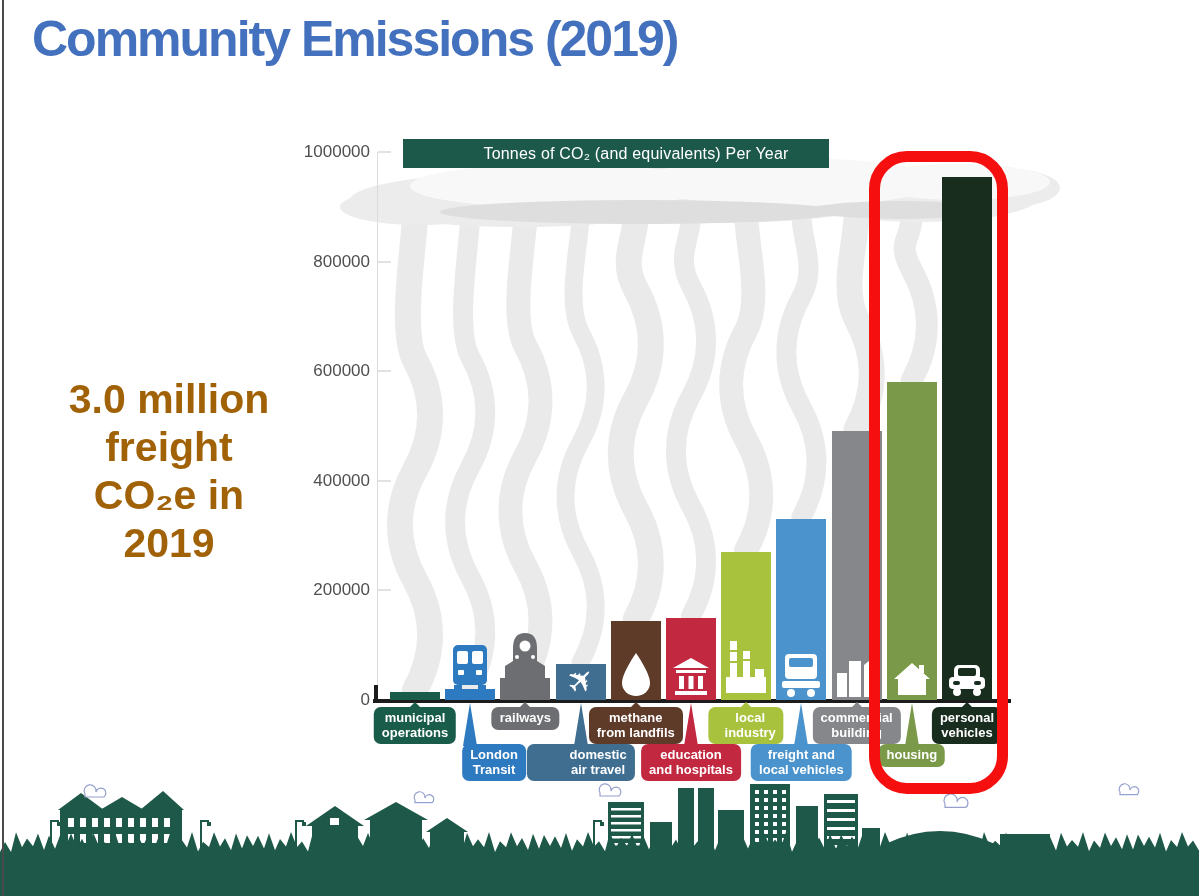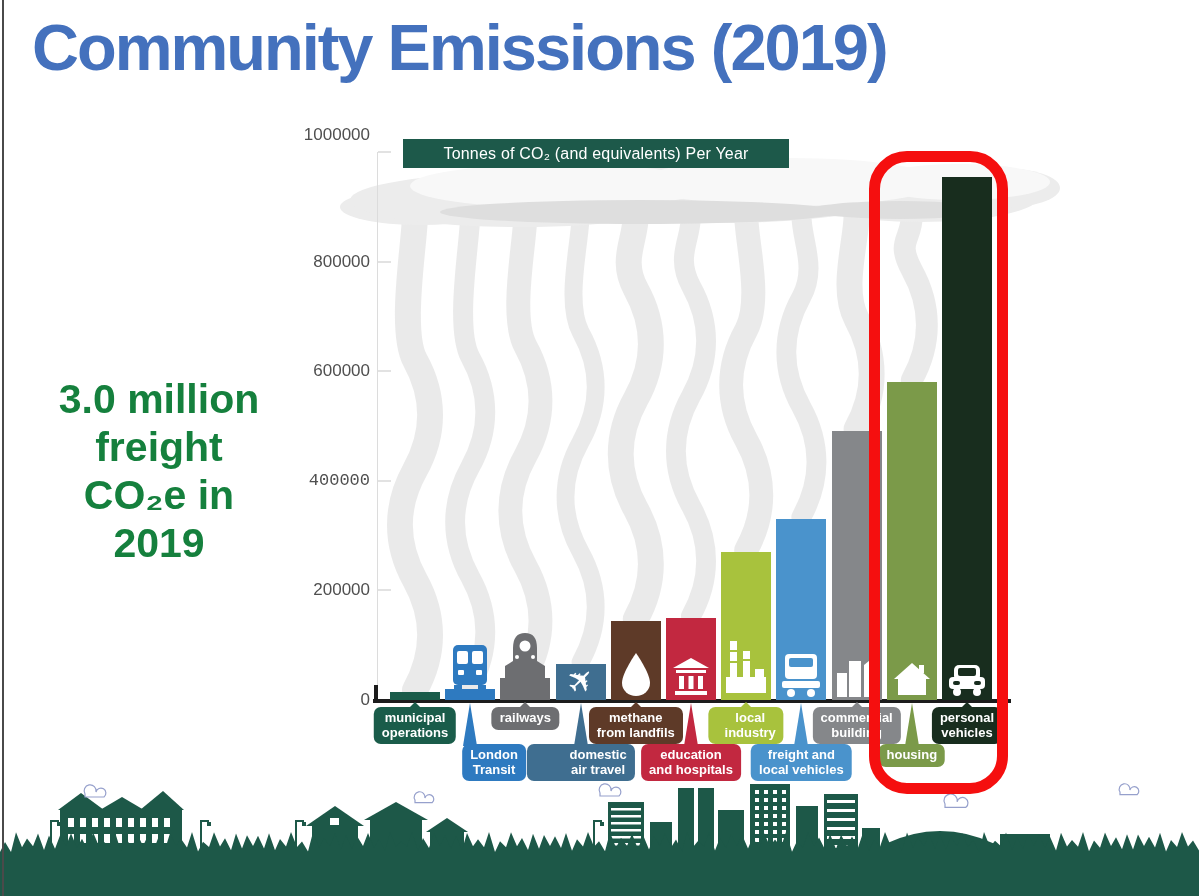--- a/index.html
+++ b/index.html
@@ -1,28 +1,28 @@
 <!DOCTYPE html>
 <html><head>
 <meta charset="utf-8">
 <style>
   html,body{margin:0;padding:0;background:#fff;}
   body{width:1199px;height:896px;position:relative;overflow:hidden;
        font-family:"Liberation Sans","DejaVu Sans",sans-serif;}
   #slide{position:absolute;inset:0;width:1199px;height:896px;background:#fff;}
   .left-edge{position:absolute;left:2px;top:0;width:2px;height:896px;background:#4a4a4a;z-index:60;}
-  .page-title{position:absolute;left:32px;top:10px;margin:0;font-size:65px;font-weight:bold;
+  .page-title{position:absolute;left:32px;top:10px;margin:0;font-size:50px;font-weight:bold;
               color:#4471bd;letter-spacing:-2px;z-index:10;white-space:nowrap;}
-  .annotation{position:absolute;left:30px;top:376px;width:258px;text-align:center;font-size:41px;
-              font-weight:bold;color:#15803d;line-height:1.17;z-index:10;}
+  .annotation{position:absolute;left:40px;top:376px;width:258px;text-align:center;font-size:41px;
+              font-weight:bold;color:#a16207;line-height:1.17;z-index:10;}
   #smoke{position:absolute;left:0;top:0;z-index:1;pointer-events:none;}
   #chart{position:absolute;inset:0;z-index:2;}
   .chart-badge{position:absolute;left:403px;top:139px;width:386px;height:29px;background:#1d594a;
                color:#fff;font-size:16px;display:flex;align-items:center;justify-content:center;
-               letter-spacing:.2px;}
+               letter-spacing:.2px;padding-left:40px;}
   .ytick-label{position:absolute;width:85px;text-align:right;font-size:17px;color:#4f4f4f;
                line-height:20px;left:285px;}
   .tick-mark{position:absolute;height:2px;background:#e2e2e2;left:378px;width:13px;}
   .yaxis-line{position:absolute;left:377px;top:152px;width:1px;height:548px;background:#dcdcdc;}
   .baseline{position:absolute;left:373px;top:699px;width:638px;height:4px;background:#1c1c1c;}
   .origin-stub{position:absolute;left:374px;top:685px;width:4px;height:16px;background:#1c1c1c;}
   .bar{position:absolute;}
   .bar-icon-in,.bar-icon-above{position:absolute;left:50%;transform:translateX(-50%);line-height:0;}
   .bar-icon-in{bottom:3px;}
   .bar-icon-above{bottom:100%;margin-bottom:-2px;}
@@ -74,27 +74,27 @@
       <ellipse cx="900" cy="210" rx="90" ry="9" fill="#dedede"></ellipse>
     </svg>
 
   <div id="chart">
       <div class="yaxis-line"></div>
       <div class="baseline"></div>
       <div class="origin-stub"></div>
       <div class="ytick-label" style="top: 690px;">0</div>
       <div class="ytick-label" style="top: 580.4px;">200000</div>
       <div class="tick-mark" style="top: 589.4px;"></div>
-      <div class="ytick-label" style="top: 470.8px; font-family: Liberation Mono, monospace;">400000</div>
+      <div class="ytick-label" style="top: 470.8px;">400000</div>
       <div class="tick-mark" style="top: 479.8px;"></div>
       <div class="ytick-label" style="top: 361.2px;">600000</div>
       <div class="tick-mark" style="top: 370.2px;"></div>
       <div class="ytick-label" style="top: 251.6px;">800000</div>
       <div class="tick-mark" style="top: 260.6px;"></div>
-      <div class="ytick-label" style="top: 125px;">1000000</div>
+      <div class="ytick-label" style="top: 142px;">1000000</div>
       <div class="tick-mark" style="top: 151px;"></div>
       <div class="chart-badge">Tonnes of CO₂ (and equivalents) Per Year</div>
       <div class="bar" style="left: 390px; top: 692px; width: 50px; height: 8px; background: rgb(26, 92, 74); color: rgb(26, 92, 74);"></div>
       <div class="callout-tri" style="left: 415px; top: 702px; border-left: 8px solid transparent; border-right: 8px solid transparent; border-bottom: 8px solid rgb(26, 92, 74);"></div>
       <div class="callout" style="left: 415px; top: 707px; background: rgb(26, 92, 74);">municipal
 operations</div>
       <div class="bar" style="left: 445.2px; top: 689px; width: 50px; height: 11px; background: rgb(46, 122, 192); color: rgb(46, 122, 192);">
         <span class="bar-icon-above"><svg width="40" height="46" viewBox="0 0 40 46">
             <rect x="3" y="0" width="34" height="40" rx="5" fill="currentColor"></rect>
             <rect x="7" y="6" width="11" height="13" rx="2" fill="#fff"></rect>

